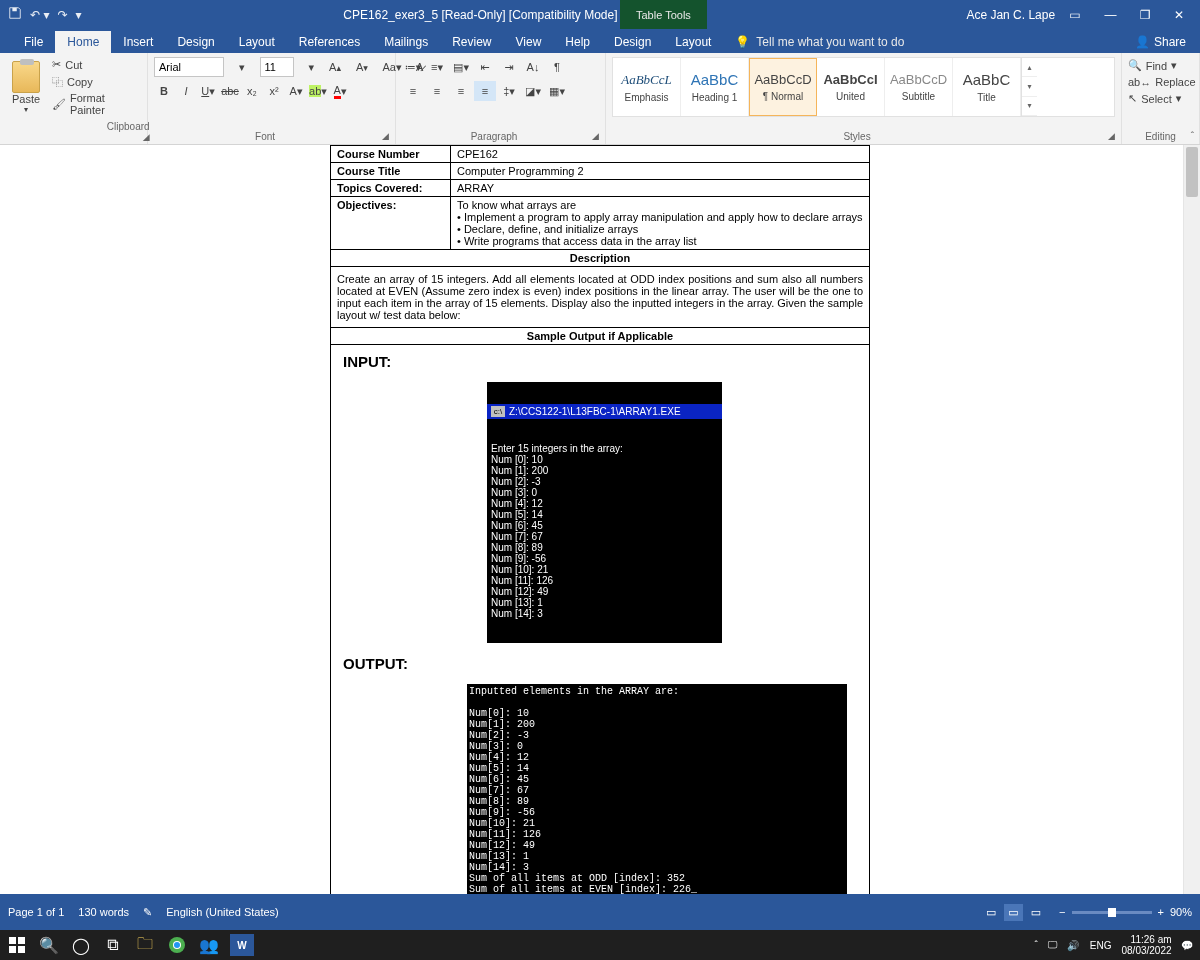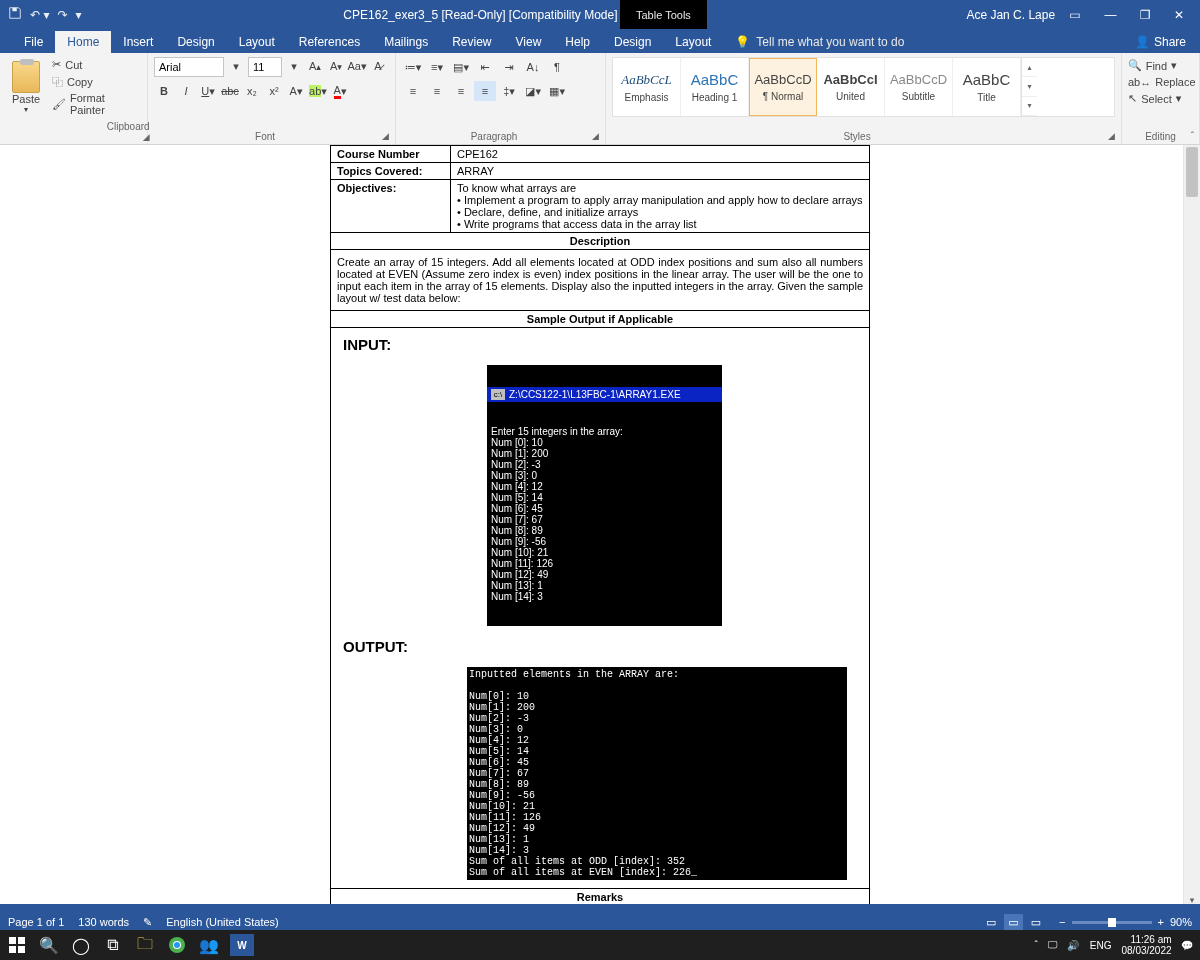--- a/index.html
+++ b/index.html
@@ -7,21 +7,21 @@
 
 
 .title-bar { height: 29px; background: #2b579a; display: flex; align-items: center; color: #fff; font-size: 12px; position: relative; }
 .title-bar .qat { display: flex; align-items: center; padding-left: 8px; gap: 8px; }
 .title-bar .qat span { opacity: 0.9; }
 .title-bar .doc-title { position: absolute; left: 50%; transform: translateX(-50%); }
 .title-bar .doc-title .left { margin-right: 200px; }
 .title-bar .right-group { margin-left: auto; display: flex; align-items: center; gap: 14px; padding-right: 6px; }
 .title-bar .win-controls span { padding: 4px 10px; }
 .title-bar svg { fill: #fff; }
-.title-context { position: absolute; left: 620px; top: 0; height: 29px; display: flex; align-items: center; padding: 0 16px; background: #000000; font-size: 11px; color: #e8e8e8; }
+.title-context { position: absolute; left: 620px; top: 0; height: 29px; display: flex; align-items: center; padding: 0 16px; background: #14532d; font-size: 11px; color: #e8e8e8; }
 
 
 .tabs { height: 24px; background: #2b579a; display: flex; align-items: flex-end; padding-left: 12px; color: #fff; font-size: 12px; }
 .tabs .tab { padding: 4px 12px; cursor: pointer; }
 .tabs .tab.active { background: #f3f3f3; color: #2b579a; }
 .tabs .tell-me { display: flex; align-items: center; gap: 6px; padding: 4px 12px; color: #e8e8e8; }
 .tabs .share { margin-left: auto; padding: 4px 14px; display: flex; align-items: center; gap: 4px; }
 
 
 .ribbon { height: 92px; background: #f3f3f3; border-bottom: 1px solid #d4d4d4; display: flex; position: relative; }
@@ -32,21 +32,21 @@
 
 .clipboard-group { width: 148px; display: flex; flex-direction: row; }
 .clipboard-group .paste { width: 40px; display: flex; flex-direction: column; align-items: center; padding-top: 4px; font-size: 11px; color: #444; }
 .clipboard-group .paste .icon { width: 28px; height: 32px; background: linear-gradient(#f9d88a,#e8b85a); border: 1px solid #c9a24a; border-radius: 2px; position: relative; }
 .clipboard-group .paste .icon::before { content:''; position:absolute; top:-3px; left:7px; width:14px; height:6px; background:#bfbfbf; border-radius:2px; }
 .clipboard-group .side { flex: 1; display: flex; flex-direction: column; gap: 2px; padding-left: 4px; font-size: 11px; color: #444; }
 .clipboard-group .side div { display: flex; align-items: center; gap: 4px; padding: 1px 2px; }
 
 
 .font-group { width: 248px; }
-.font-row { display: flex; gap: 3px; align-items: flex-start; margin-bottom: 4px; }
+.font-row { display: flex; gap: 15px; align-items: center; margin-bottom: 4px; }
 .font-row input, .font-row select { font-size: 11px; border: 1px solid #c5c5c5; background: #fff; padding: 1px 4px; height: 20px; }
 .font-name { width: 70px; }
 .font-size { width: 34px; }
 .font-row .btn { width: 18px; height: 18px; display: inline-flex; align-items: center; justify-content: center; font-size: 11px; color: #444; }
 .font-row2 { display: flex; gap: 2px; align-items: center; font-size: 11px; color: #444; }
 .font-row2 .btn { width: 20px; height: 20px; display: inline-flex; align-items: center; justify-content: center; }
 
 
 .para-group { width: 210px; }
 .para-row { display: flex; gap: 2px; align-items: center; margin-bottom: 4px; }
@@ -87,21 +87,21 @@
 .console-block { background: #000; color: #fff; font-family: "Courier New", monospace; font-size: 10px; line-height: 11px; padding: 2px; margin: 6px auto; white-space: pre; }
 .console-block.with-title { padding: 0; }
 .console-title { background: #0a24c4; color: #fff; padding: 2px 4px; display: flex; align-items: center; gap: 4px; }
 .console-title .cbox { display:inline-block; width:14px; height:11px; background:#c0c0c0; color:#000; font-size:8px; text-align:center; line-height:11px; }
 .console-body { padding: 2px 4px; }
 .console1 { width: 235px; }
 .console2 { width: 380px; margin-left: 130px; }
 .input-label, .output-label { font-family: Arial; font-size: 15px; padding: 6px; font-weight: bold; }
 
 
-.status-bar { position: absolute; bottom: 20px; left: 0; right: 0; height: 36px; background: #2b579a; color: #fff; font-size: 11px; display: flex; align-items: center; padding: 0 8px; gap: 14px; }
+.status-bar { position: absolute; bottom: 30px; left: 0; right: 0; height: 36px; background: #2b579a; color: #fff; font-size: 11px; display: flex; align-items: center; padding: 0 8px; gap: 14px; }
 .status-bar .spacer { flex: 1; }
 .status-bar .view-btns { display: flex; gap: 4px; }
 .status-bar .view-btns span { padding: 2px 4px; }
 .status-bar .zoom { display: flex; align-items: center; gap: 6px; }
 .status-bar .zoom .track { width: 80px; height: 3px; background: #6a8bc2; position: relative; }
 .status-bar .zoom .track .thumb { position:absolute; left:36px; top:-3px; width:8px; height:9px; background:#fff; }
 
 
 .taskbar { position: absolute; bottom: 0; left: 0; right: 0; height: 30px; background: #1f1f1f; display: flex; align-items: center; padding: 0 6px; gap: 10px; }
 .taskbar .icon { width: 22px; height: 22px; display: flex; align-items: center; justify-content: center; color: #fff; }
@@ -287,20 +287,24 @@
 
 <div class="doc-area">
   <div class="page">
     <table class="doc-table">
       <tbody>
           <tr>
             <td class="label-cell">Course Number</td>
             <td>CPE162</td>
           </tr>
       <tr>
+            <td class="label-cell">Course Title</td>
+            <td>Computer Programming 2</td>
+          </tr>
+      <tr>
             <td class="label-cell">Topics Covered:</td>
             <td>ARRAY</td>
           </tr>
       <tr>
             <td class="label-cell">Objectives:</td>
             <td style="white-space:pre-line;">To know what arrays are
 • Implement a program to apply array manipulation and apply how to declare arrays
 • Declare, define, and initialize arrays
 • Write programs that access data in the array list</td>
           </tr>

